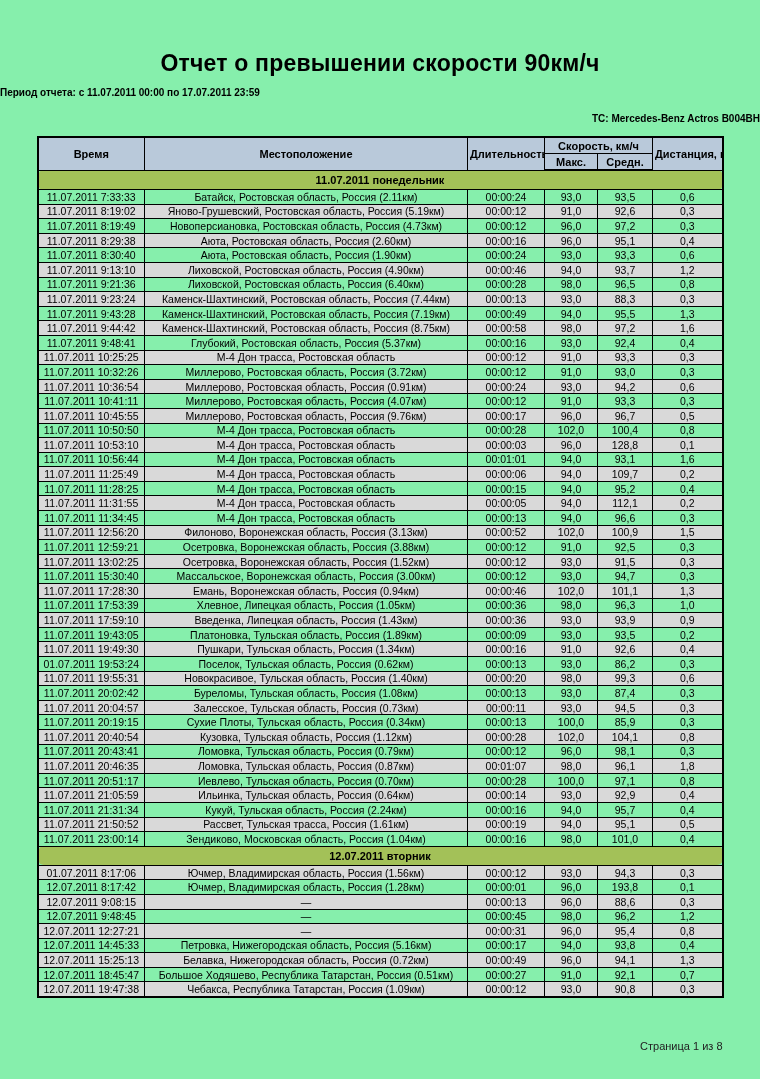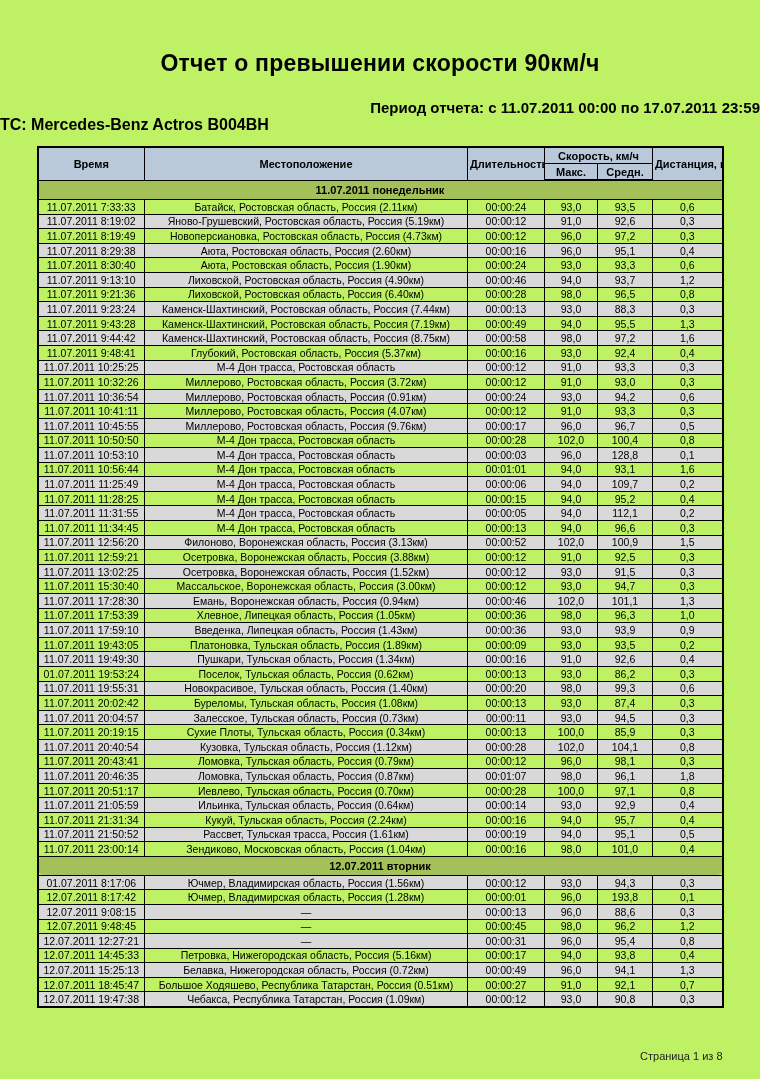--- a/index.html
+++ b/index.html
@@ -1,25 +1,25 @@
 <!DOCTYPE html>
 <html><head>
 <meta charset="utf-8">
 <style>
   html,body{margin:0;padding:0;background:#fff;}
   .page{
-    width:760px;height:1079px;position:relative;background:#bef264;
+    width:760px;height:1079px;position:relative;background:#86efac;
     font-family:"Liberation Sans",sans-serif;color:#000;overflow:hidden;
   }
   .title{
     text-align:center;padding-top:50px;font-size:23px;font-weight:bold;
     letter-spacing:.2px;
   }
-  .period{text-align:right;font-size:15px;font-weight:bold;margin-top:22px;}
-  .vehicle{text-align:left;font-size:16px;font-weight:bold;}
+  .period{text-align:left;font-size:10px;font-weight:bold;margin-top:10px;}
+  .vehicle{text-align:right;font-size:10px;font-weight:bold;margin-top:15px;}
   table.report{
     width:685px;margin:12px auto 4px;border-collapse:collapse;
     border:2px solid #000;table-layout:fixed;
   }
   table.report th,table.report td{
     border:1px solid #000;text-align:center;vertical-align:middle;
     padding:0 2px;overflow:hidden;white-space:nowrap;
   }
   thead th{
     background:#b9c9da;font-size:11px;font-weight:bold;height:15px;

